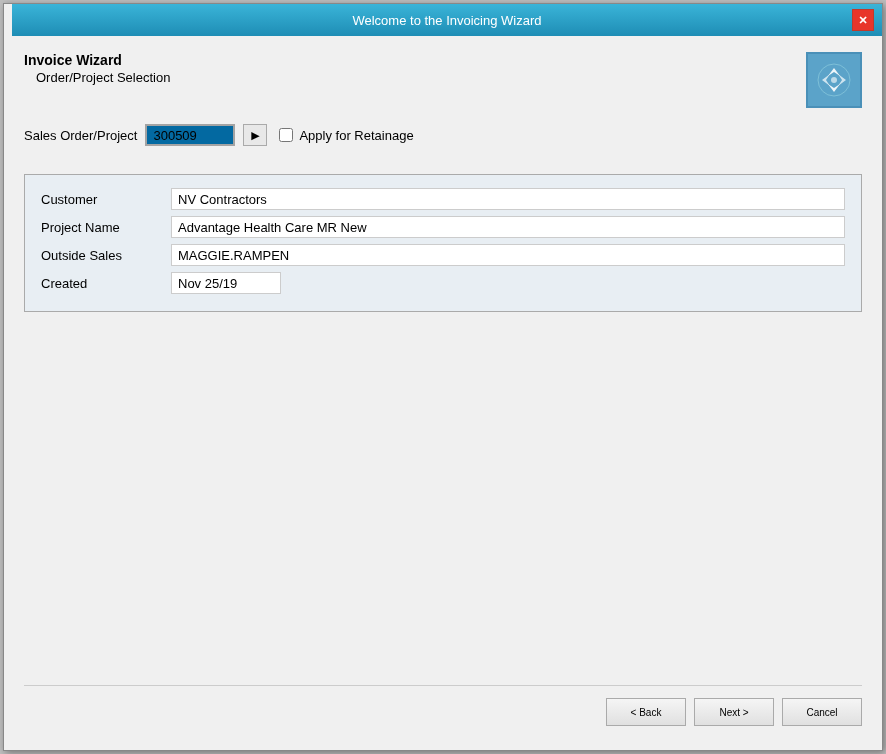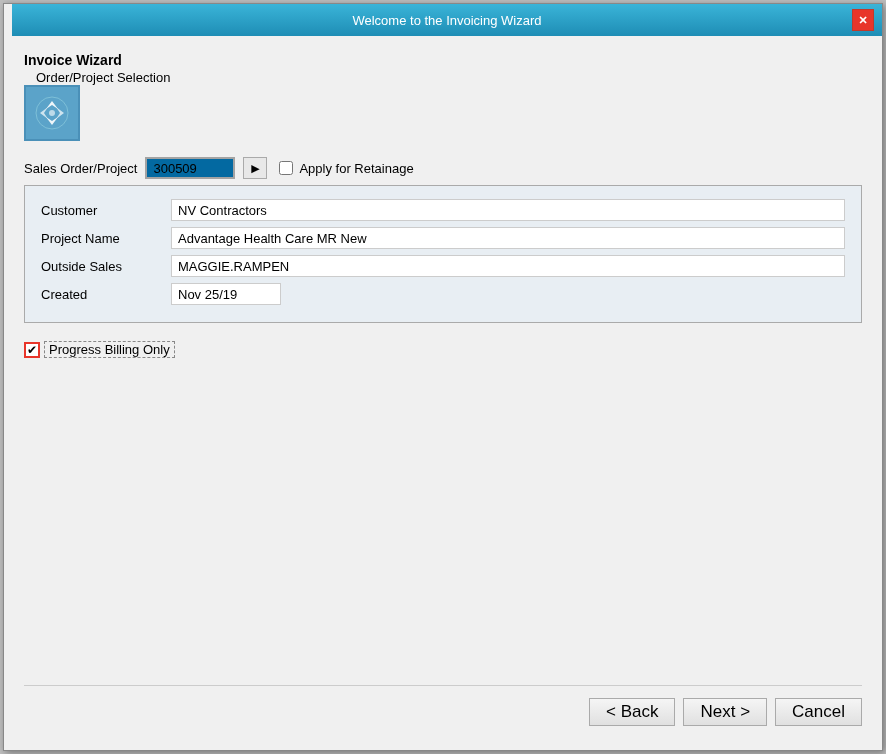--- a/index.html
+++ b/index.html
@@ -65,21 +65,20 @@
       flex-direction: column;
       padding: 16px 20px;
       background: #f0f0f0;
     }
 
     .header-section {
       display: flex;
       justify-content: space-between;
       align-items: flex-start;
       margin-bottom: 16px;
-      flex-direction: column;
     }
 
     .header-titles {
       display: flex;
       flex-direction: column;
     }
 
     .header-title-main {
       font-weight: bold;
       font-size: 14px;
@@ -105,21 +104,21 @@
     }
 
     .logo-icon {
       width: 36px;
       height: 36px;
     }
 
     .sales-order-row {
       display: flex;
       align-items: center;
-      margin-bottom: 6px;
+      margin-bottom: 28px;
       gap: 8px;
     }
 
     .sales-order-label {
       font-size: 13px;
       color: #000;
       white-space: nowrap;
     }
 
     .sales-order-input {
@@ -258,21 +257,21 @@
       border-top: 1px solid #ccc;
       flex-shrink: 0;
     }
 
     .footer-btn {
       min-width: 80px;
       height: 28px;
       padding: 0 16px;
       background: linear-gradient(to bottom, #f5f5f5, #e0e0e0);
       border: 1px solid #aaa;
-      font-size: 17px;
+      font-size: 10px;
       cursor: pointer;
       color: #000;
     }
 
     .footer-btn.next-btn {
       background: linear-gradient(to bottom, #f5f5f5, #e0e0e0);
       border: 1px solid #aaa;
     }
   </style>
 </head>
@@ -341,24 +340,20 @@
           <tr>
             <td class="label-cell">Created</td>
             <td class="value-cell">
               <span class="info-value info-value-narrow">Nov 25/19</span>
             </td>
           </tr>
         </tbody>
       </table>
     </div>
 
-    <div class="progress-billing-row">
-      <div class="progress-checkbox checked"></div>
-      <span class="progress-label">Progress Billing Only</span>
-    </div>
 
     <div class="spacer"></div>
 
     <div class="footer-buttons">
       <button class="footer-btn">&lt; Back</button>
       <button class="footer-btn next-btn">Next &gt;</button>
       <button class="footer-btn">Cancel</button>
     </div>
 
   </div>

